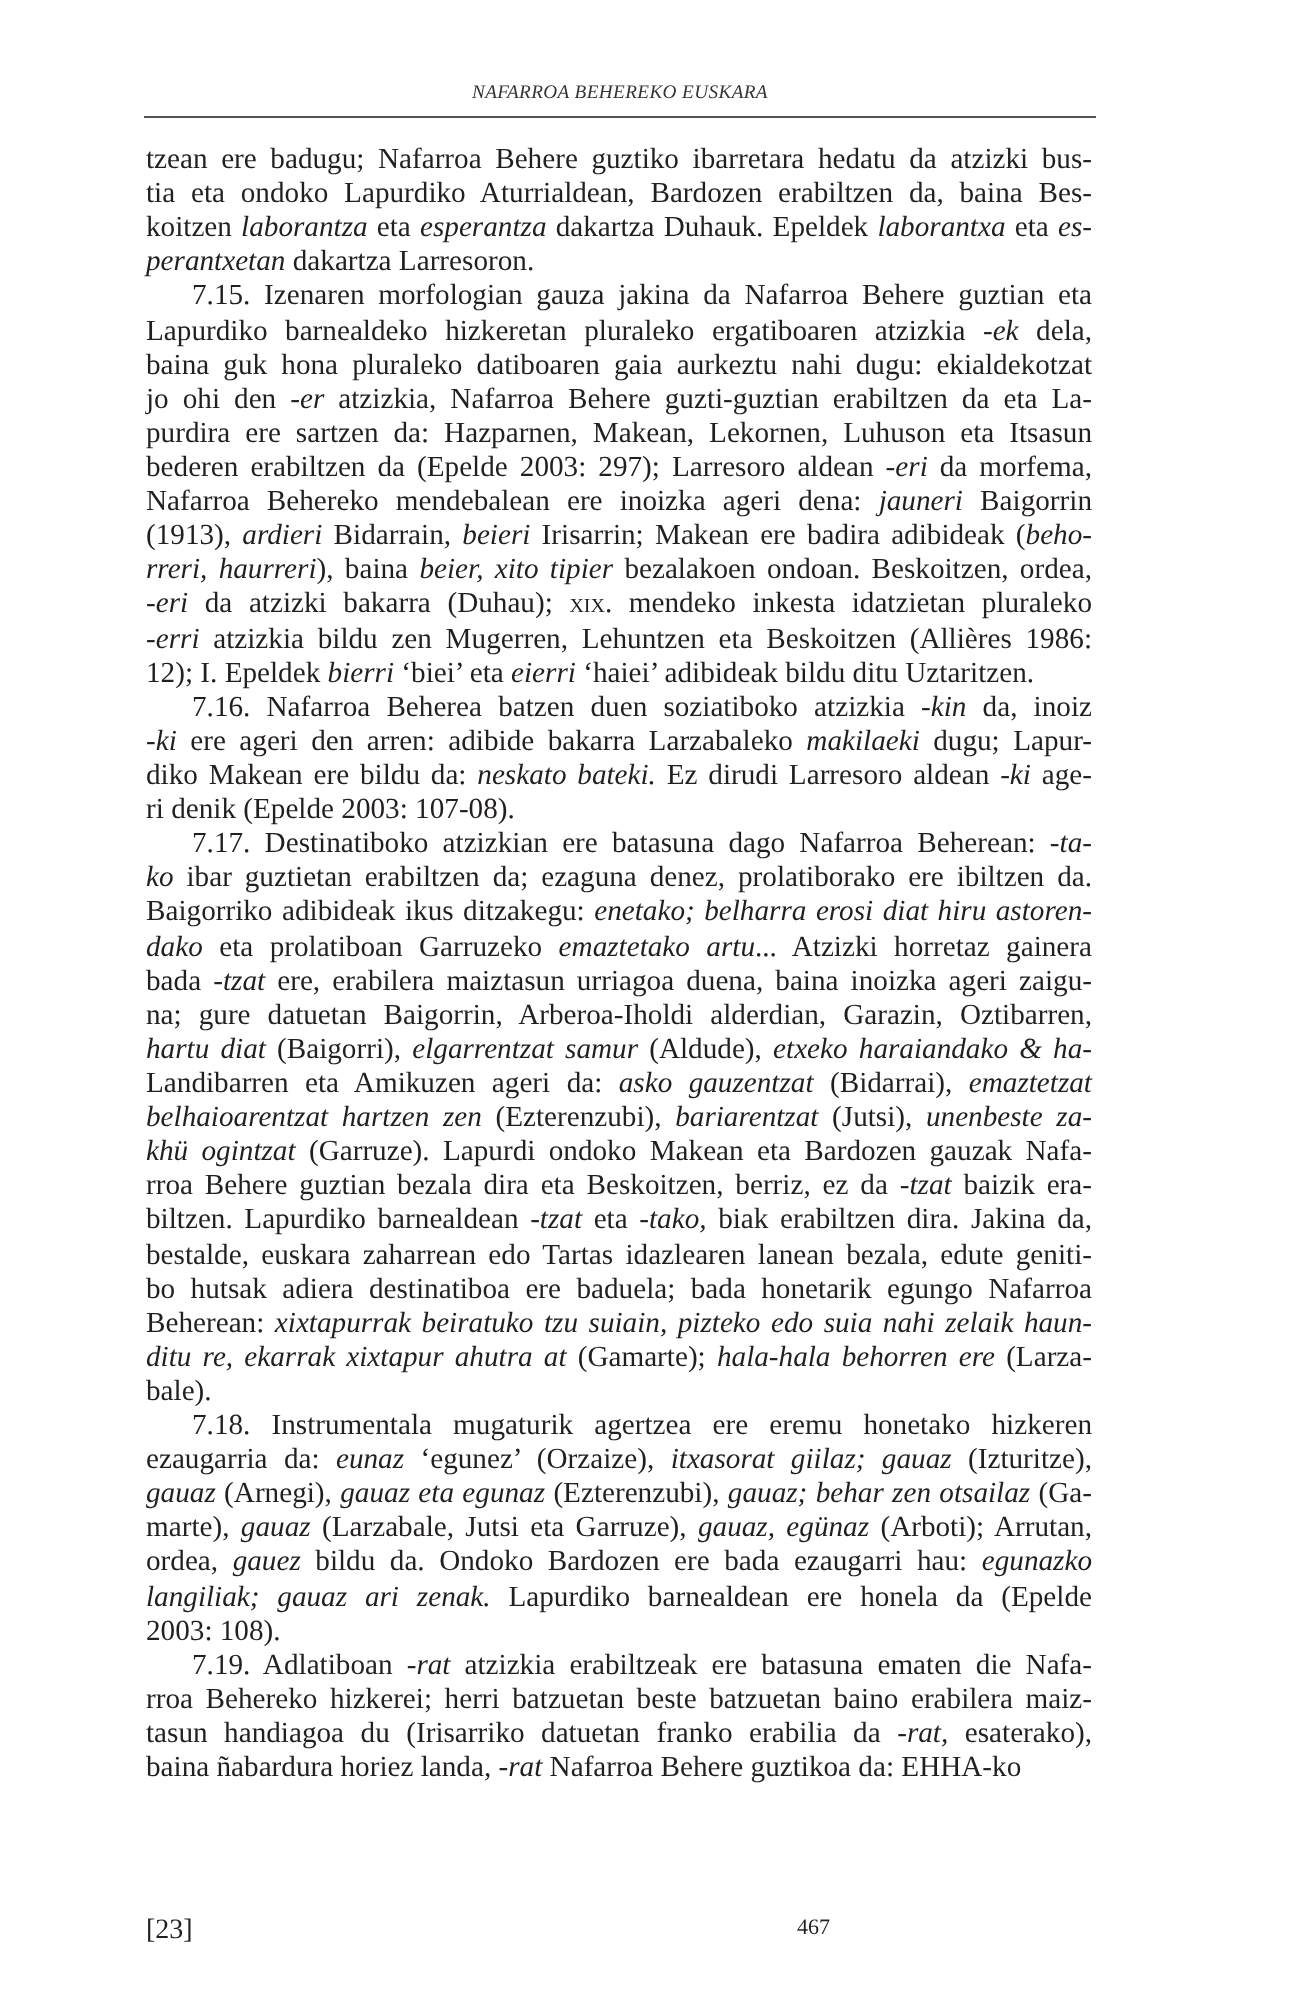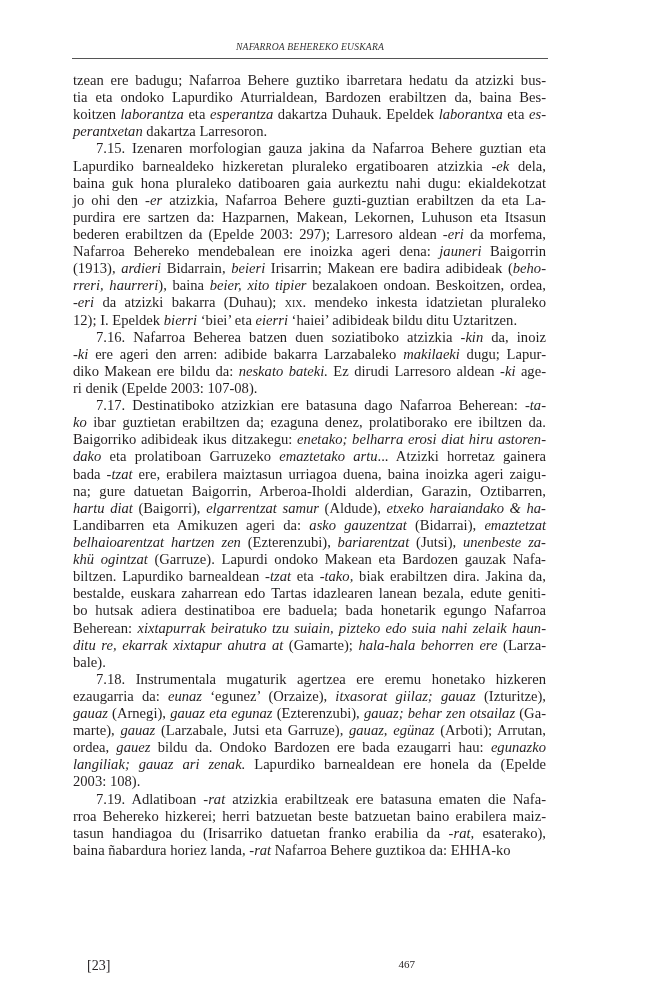--- a/index.html
+++ b/index.html
@@ -7,21 +7,21 @@
          font-family: "Liberation Serif", "DejaVu Serif", serif; color: #231f20; }
   .page { position: absolute; left: 0; top: 0; width: 514px; height: 1000px; }
   .running-head { position: absolute; top: 41px; left: 72px; width: 476px; text-align: center;
                   font-size: 9.6px; font-style: italic; letter-spacing: 0.2px; color: #333; }
   .rule { position: absolute; top: 58px; left: 72px; width: 476px; height: 0; border-top: 1px solid #555; }
   .body { position: absolute; top: 72px; left: 73px; width: 473px; font-size: 14.6px; line-height: 17.12px; }
   .line { display: block; white-space: nowrap; text-align: justify; text-align-last: justify; height: 17.12px; }
   .line.last { text-align-last: left; }
   .line.indent { padding-left: 23px; }
   .sc { font-variant: small-caps; }
-  .footer-left { position: absolute; top: 958px; left: 87px; font-size: 14px; }
+  .footer-left { position: absolute; top: 958px; left: 73px; font-size: 14px; }
   .footer-right { position: absolute; top: 958px; right: 99px; font-size: 11px; }
   i { font-style: italic; }
 </style>
 </head>
 <body>
 
 <div class="page">
   <div class="running-head">NAFARROA BEHEREKO EUSKARA</div>
   <div class="rule"></div>
 
@@ -36,39 +36,41 @@
         <span class="line indent"><span>7.15. Izenaren morfologian gauza jakina da Nafarroa Behere guztian eta</span></span>
         <span class="line"><span>Lapurdiko barnealdeko hizkeretan pluraleko ergatiboaren atzizkia </span><i>-ek</i><span> dela,</span></span>
         <span class="line"><span>baina guk hona pluraleko datiboaren gaia aurkeztu nahi dugu: ekialdekotzat</span></span>
         <span class="line"><span>jo ohi den </span><i>-er</i><span> atzizkia, Nafarroa Behere guzti-guztian erabiltzen da eta La-</span></span>
         <span class="line"><span>purdira ere sartzen da: Hazparnen, Makean, Lekornen, Luhuson eta Itsasun</span></span>
         <span class="line"><span>bederen erabiltzen da (Epelde 2003: 297); Larresoro aldean </span><i>-eri</i><span> da morfema,</span></span>
         <span class="line"><span>Nafarroa Behereko mendebalean ere inoizka ageri dena: </span><i>jauneri</i><span> Baigorrin</span></span>
         <span class="line"><span>(1913), </span><i>ardieri</i><span> Bidarrain, </span><i>beieri</i><span> Irisarrin; Makean ere badira adibideak (</span><i>beho-</i></span>
         <span class="line"><i>rreri, haurreri</i><span>), baina </span><i>beier, xito tipier</i><span> bezalakoen ondoan. Beskoitzen, ordea,</span></span>
         <span class="line"><i>-eri</i><span> da atzizki bakarra (Duhau); </span><span class="sc">xix</span><span>. mendeko inkesta idatzietan pluraleko</span></span>
+        <span class="line"><i>-erri</i><span> atzizkia bildu zen Mugerren, Lehuntzen eta Beskoitzen (Allières 1986:</span></span>
         <span class="line last"><span>12); I. Epeldek </span><i>bierri</i><span> ‘biei’ eta </span><i>eierri</i><span> ‘haiei’ adibideak bildu ditu Uztaritzen.</span></span>
       </div>
       <div>
         <span class="line indent"><span>7.16. Nafarroa Beherea batzen duen soziatiboko atzizkia </span><i>-kin</i><span> da, inoiz</span></span>
         <span class="line"><i>-ki</i><span> ere ageri den arren: adibide bakarra Larzabaleko </span><i>makilaeki</i><span> dugu; Lapur-</span></span>
         <span class="line"><span>diko Makean ere bildu da: </span><i>neskato bateki.</i><span> Ez dirudi Larresoro aldean </span><i>-ki</i><span> age-</span></span>
         <span class="line last"><span>ri denik (Epelde 2003: 107-08).</span></span>
       </div>
       <div>
         <span class="line indent"><span>7.17. Destinatiboko atzizkian ere batasuna dago Nafarroa Beherean: </span><i>-ta-</i></span>
         <span class="line"><i>ko</i><span> ibar guztietan erabiltzen da; ezaguna denez, prolatiborako ere ibiltzen da.</span></span>
         <span class="line"><span>Baigorriko adibideak ikus ditzakegu: </span><i>enetako; belharra erosi diat hiru astoren-</i></span>
         <span class="line"><i>dako</i><span> eta prolatiboan Garruzeko </span><i>emaztetako artu</i><span>... Atzizki horretaz gainera</span></span>
         <span class="line"><span>bada </span><i>-tzat</i><span> ere, erabilera maiztasun urriagoa duena, baina inoizka ageri zaigu-</span></span>
         <span class="line"><span>na; gure datuetan Baigorrin, Arberoa-Iholdi alderdian, Garazin, Oztibarren,</span></span>
         <span class="line"><i>hartu diat</i><span> (Baigorri), </span><i>elgarrentzat samur</i><span> (Aldude), </span><i>etxeko haraiandako &amp; ha-</i></span>
         <span class="line"><span>Landibarren eta Amikuzen ageri da: </span><i>asko gauzentzat</i><span> (Bidarrai), </span><i>emaztetzat</i></span>
         <span class="line"><i>belhaioarentzat hartzen zen</i><span> (Ezterenzubi), </span><i>bariarentzat</i><span> (Jutsi), </span><i>unenbeste za-</i></span>
         <span class="line"><i>khü ogintzat</i><span> (Garruze). Lapurdi ondoko Makean eta Bardozen gauzak Nafa-</span></span>
+        <span class="line"><span>rroa Behere guztian bezala dira eta Beskoitzen, berriz, ez da </span><i>-tzat</i><span> baizik era-</span></span>
         <span class="line"><span>biltzen. Lapurdiko barnealdean </span><i>-tzat</i><span> eta </span><i>-tako,</i><span> biak erabiltzen dira. Jakina da,</span></span>
         <span class="line"><span>bestalde, euskara zaharrean edo Tartas idazlearen lanean bezala, edute geniti-</span></span>
         <span class="line"><span>bo hutsak adiera destinatiboa ere baduela; bada honetarik egungo Nafarroa</span></span>
         <span class="line"><span>Beherean: </span><i>xixtapurrak beiratuko tzu suiain, pizteko edo suia nahi zelaik haun-</i></span>
         <span class="line"><i>ditu re, ekarrak xixtapur ahutra at</i><span> (Gamarte); </span><i>hala-hala behorren ere</i><span> (Larza-</span></span>
         <span class="line last"><span>bale).</span></span>
       </div>
       <div>
         <span class="line indent"><span>7.18. Instrumentala mugaturik agertzea ere eremu honetako hizkeren</span></span>
         <span class="line"><span>ezaugarria da: </span><i>eunaz</i><span> ‘egunez’ (Orzaize), </span><i>itxasorat giilaz; gauaz</i><span> (Izturitze),</span></span>

